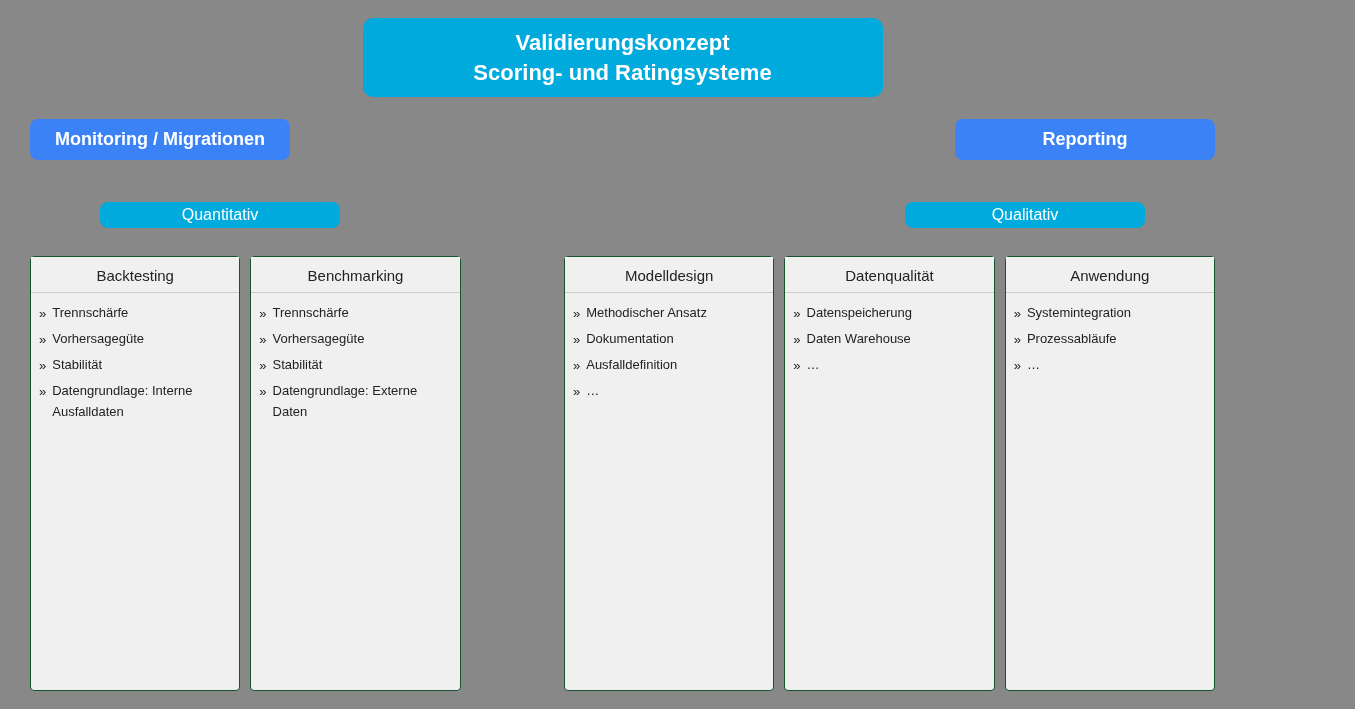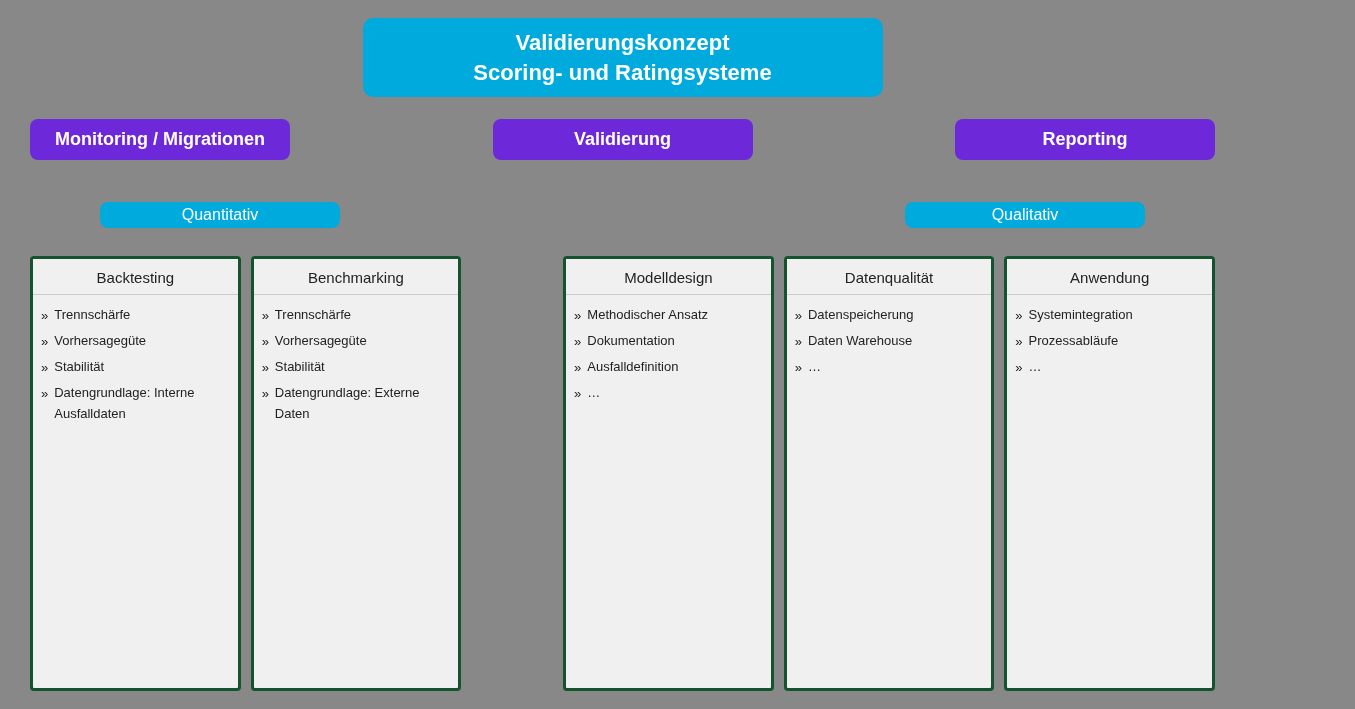--- a/index.html
+++ b/index.html
@@ -45,21 +45,21 @@
     
     .top-categories-row {
       display: flex;
       justify-content: space-between;
       align-items: center;
       margin-bottom: 12px;
       padding: 0 10px;
     }
 
     .category-box {
-      background-color: #6d28d9;
+      background-color: #3b82f6;
       border-radius: 8px;
       padding: 10px 22px;
       color: white;
       font-weight: bold;
       font-size: 18px;
       text-align: center;
       min-width: 260px;
     }
 
     
@@ -87,21 +87,21 @@
       display: flex;
       justify-content: space-between;
       gap: 10px;
       padding: 0 10px;
       flex: 1;
       margin-top: 10px;
     }
 
     .column-box {
       background-color: #f0f0f0;
-      border: 3px solid #14532d;
+      border: 1px solid #14532d;
       border-radius: 4px;
       flex: 1;
       display: flex;
       flex-direction: column;
       min-height: 220px;
     }
 
     .column-header {
       text-align: center;
       font-size: 15px;
@@ -144,21 +144,20 @@
 
   <div class="title-row">
     <div class="title-box">
       <div>Validierungskonzept</div>
       <div>Scoring- und Ratingsysteme</div>
     </div>
   </div>
 
   <div class="top-categories-row">
     <div class="category-box">Monitoring / Migrationen</div>
-    <div class="category-box">Validierung</div>
     <div class="category-box">Reporting</div>
   </div>
 
   <div class="middle-row">
     <div class="sub-category-box">Quantitativ</div>
     <div class="sub-category-box">Qualitativ</div>
   </div>
 
   <div class="columns-row">
 

